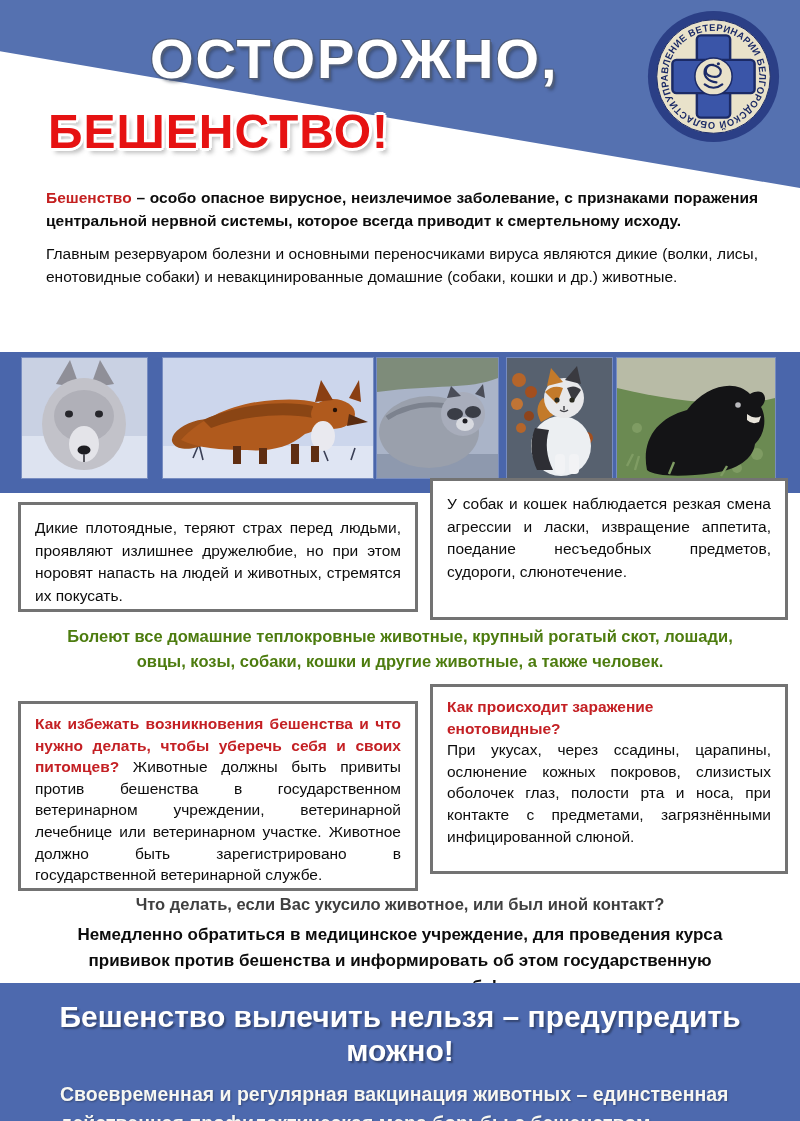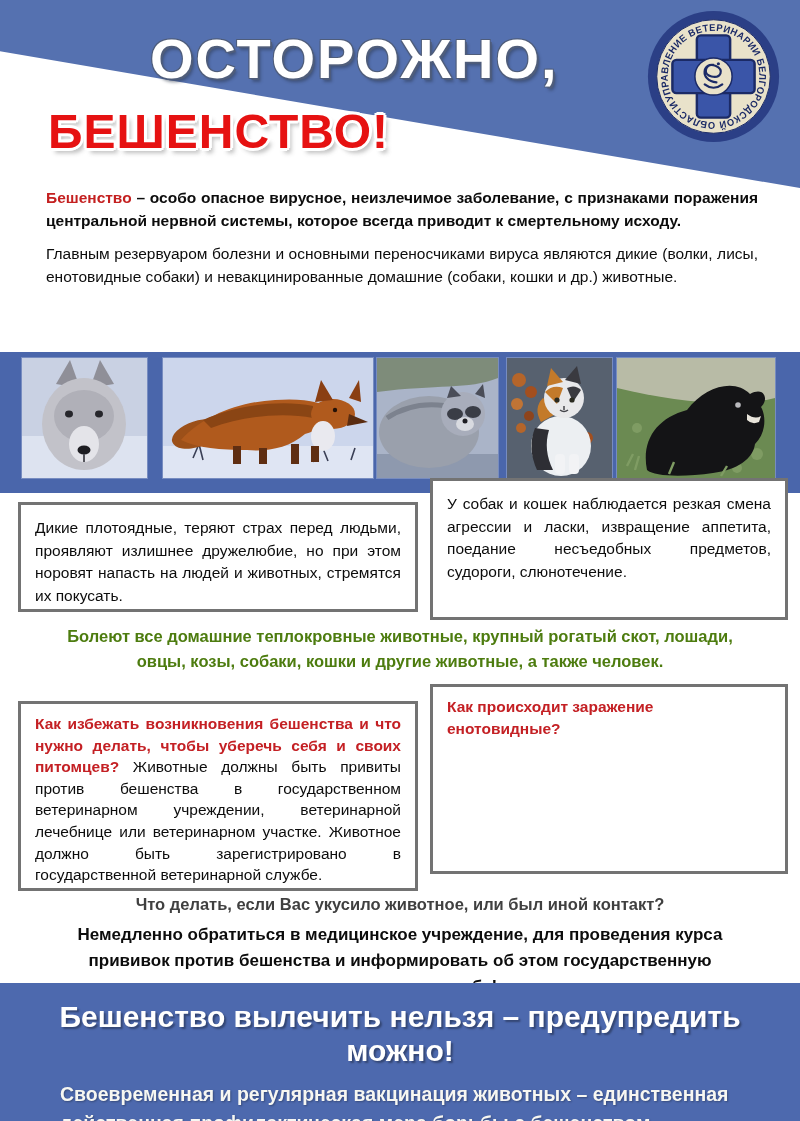--- a/index.html
+++ b/index.html
@@ -214,21 +214,21 @@
   <div class="box box-domestic">
     <p>У собак и кошек наблюдается резкая смена агрессии и ласки, извращение аппетита, поедание несъедобных предметов, судороги, слюнотечение.</p>
   </div>
 
   <div class="susceptible">Болеют все домашние теплокровные животные, крупный рогатый скот, лошади, овцы, козы, собаки, кошки и другие животные, а также человек.</div>
 
   <div class="box box-prevention">
     <p><span class="red-heading">Как избежать возникновения бешенства и что нужно делать, чтобы уберечь себя и своих питомцев?</span> <span>Животные должны быть привиты против бешенства в государственном ветеринарном учреждении, ветеринарной лечебнице или ветеринарном участке. Животное должно быть зарегистрировано в государственной ветеринарной службе.</span></p>
   </div>
   <div class="box box-infection">
-    <p><span class="red-heading">Как происходит заражение енотовидные?</span></p>
+    <p><span class="red-heading">Как происходит заражение енотовидные?</span><span>При укусах, через ссадины, царапины, ослюнение кожных покровов, слизистых оболочек глаз, полости рта и носа, при контакте с предметами, загрязнёнными инфицированной слюной.</span></p>
   </div>
 
   <div class="bite-heading">Что делать, если Вас укусило животное, или был иной контакт?</div>
   <div class="bite-body">Немедленно обратиться в медицинское учреждение, для проведения курса прививок против бешенства и информировать об этом государственную ветеринарную службу!</div>
 
   <div class="footer">
     <div class="footer-slogan">Бешенство вылечить нельзя – предупредить можно!</div>
     <div class="footer-note">Своевременная и регулярная вакцинация животных – единственная действенная профилактическая мера борьбы с бешенством.</div>
   </div>
 

